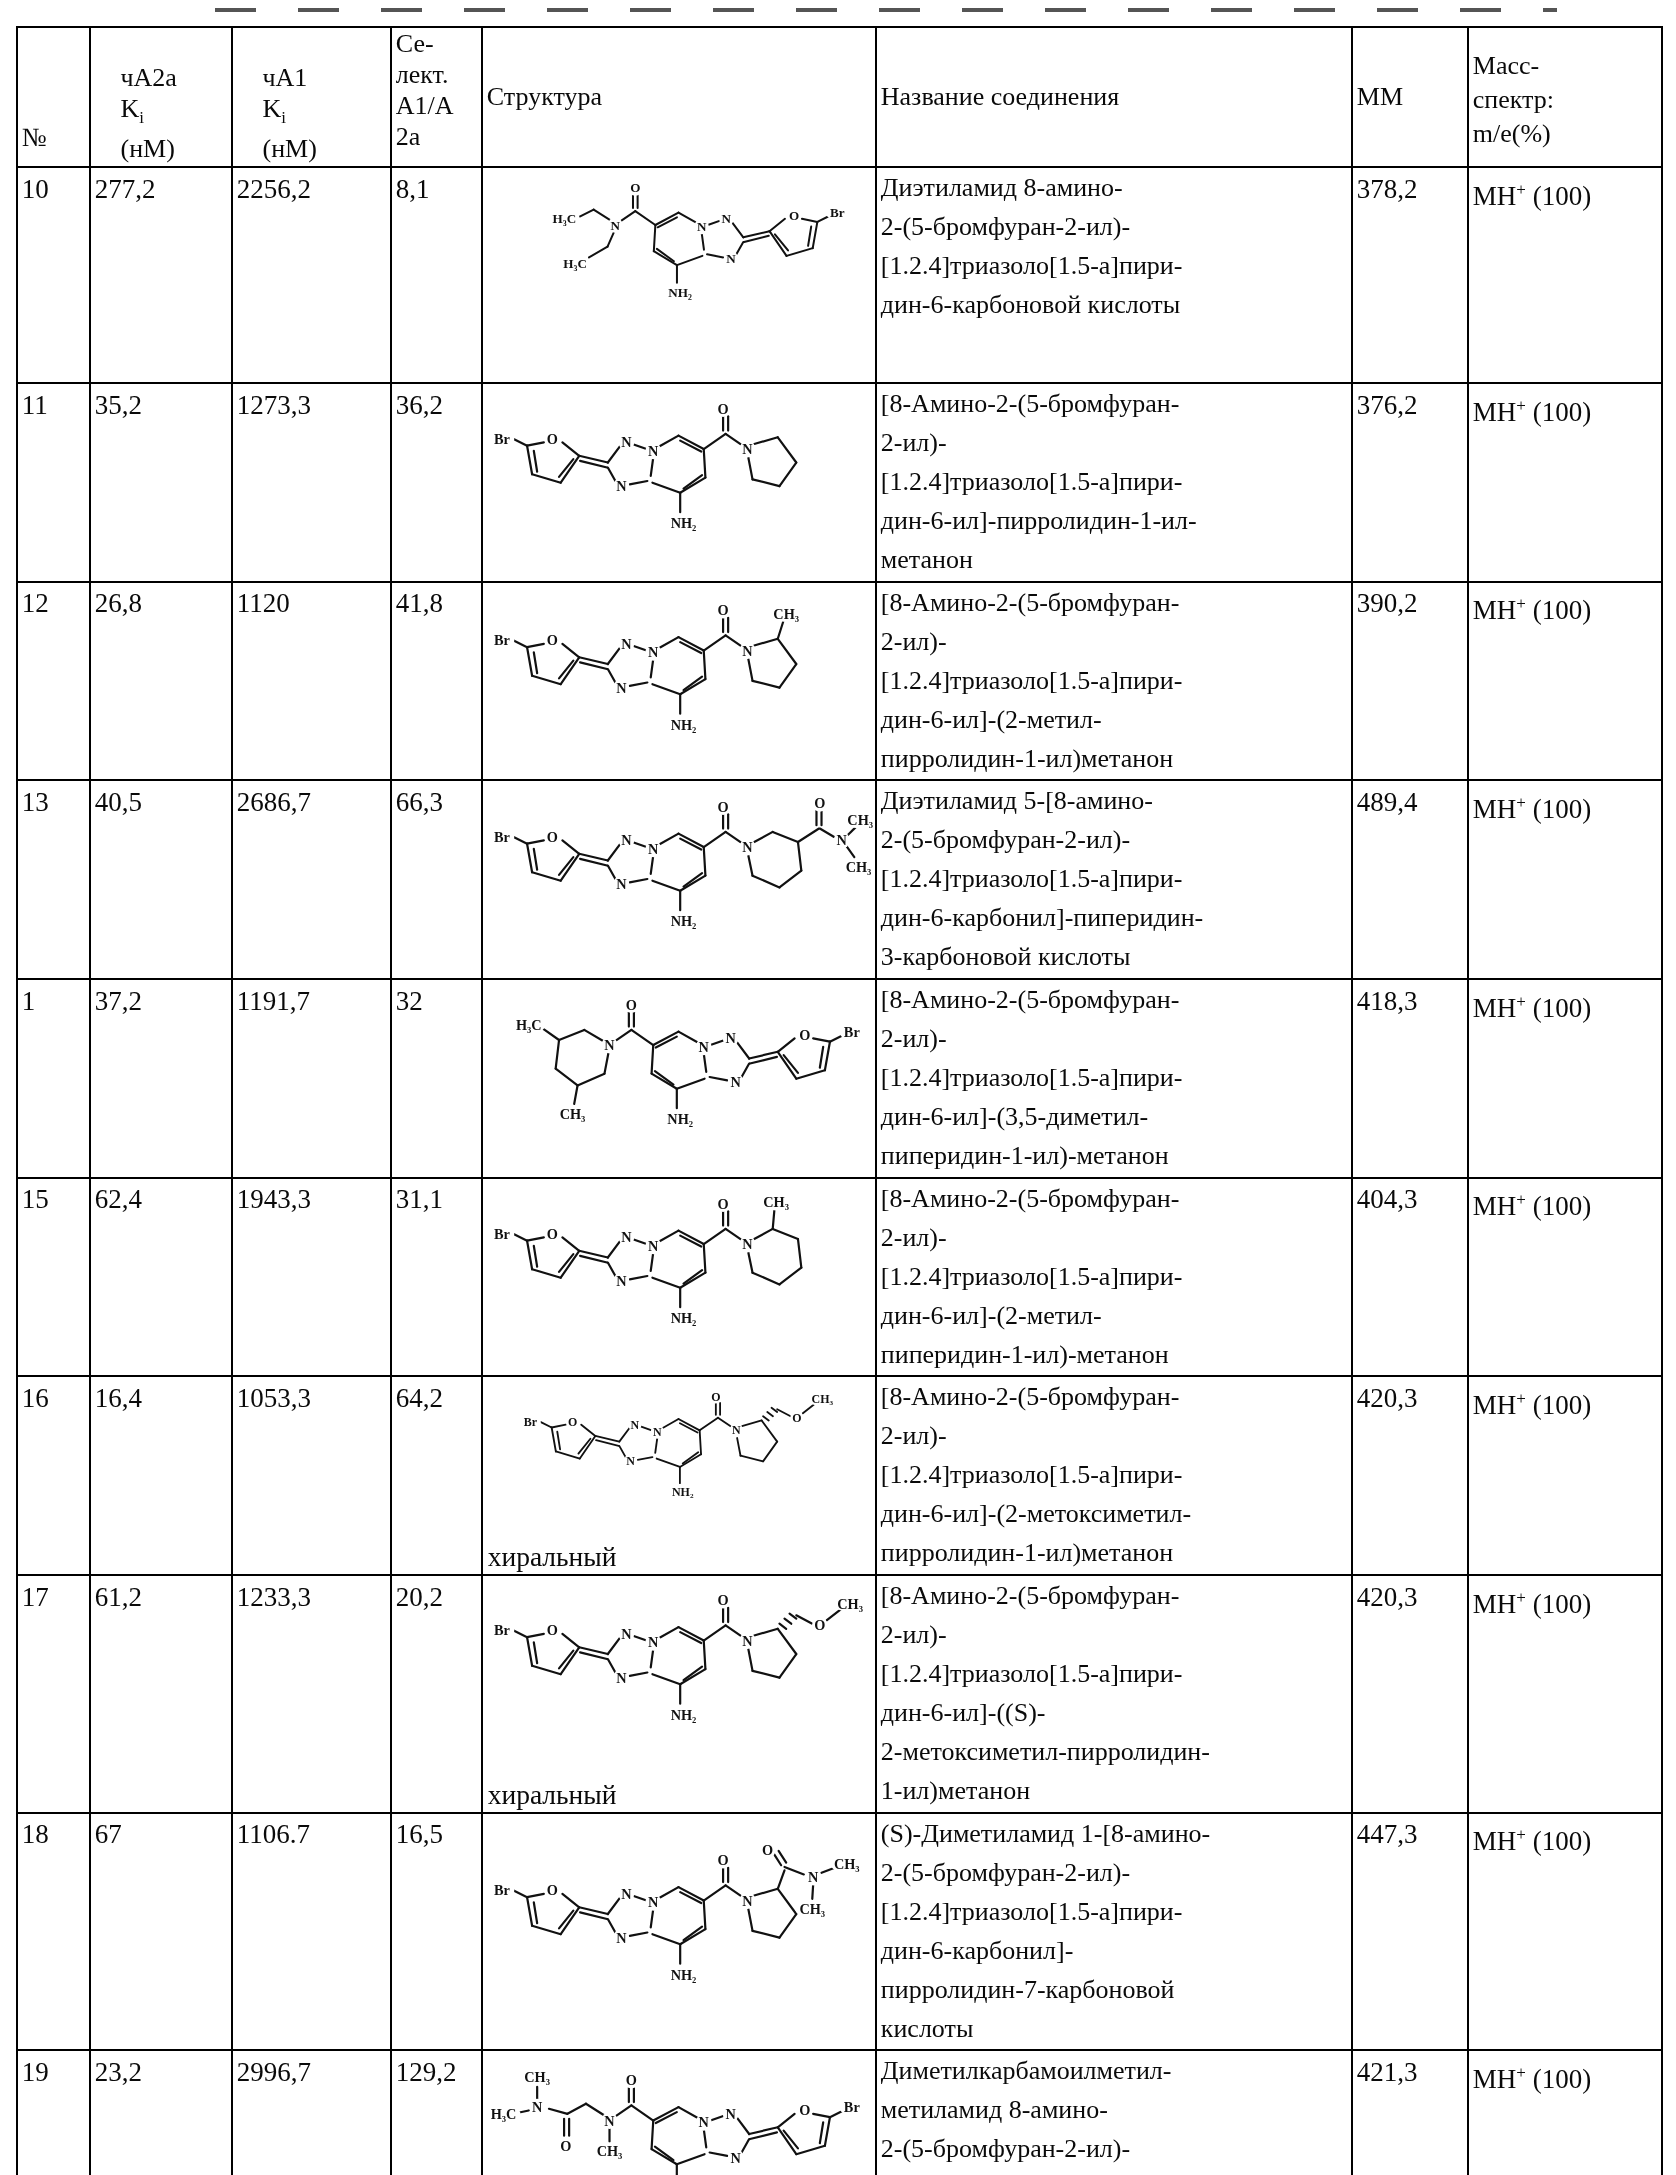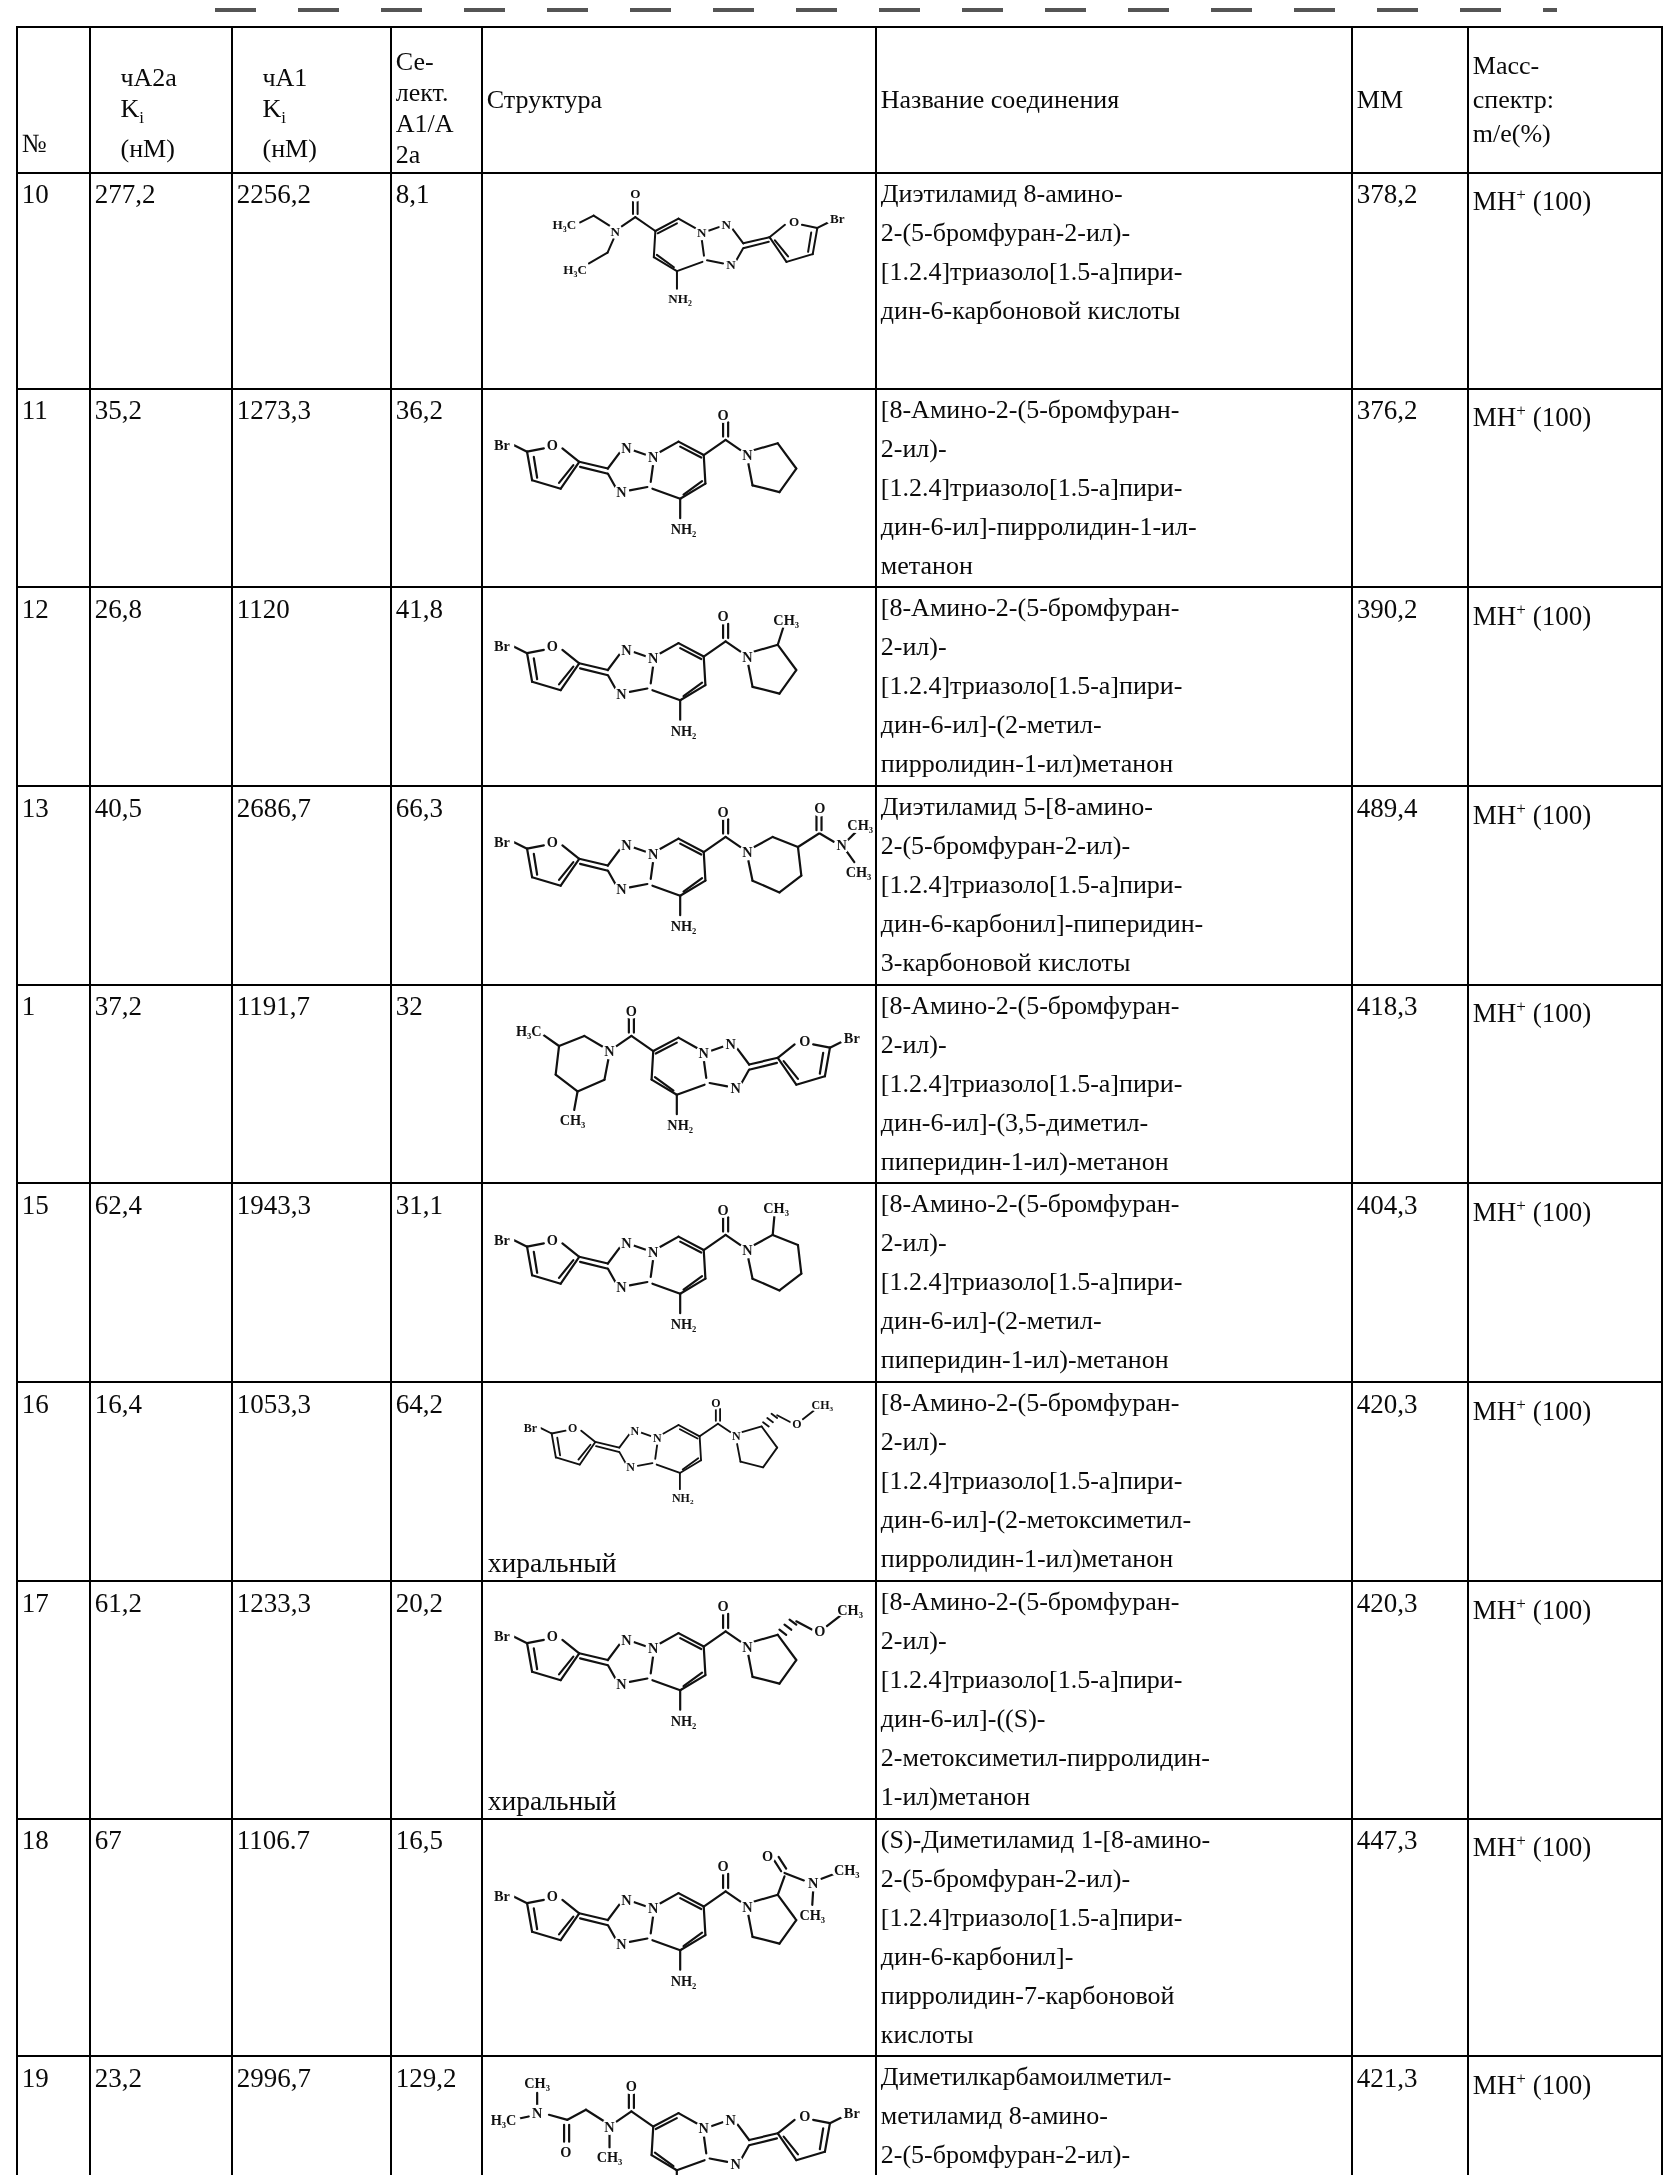--- a/index.html
+++ b/index.html
@@ -6,21 +6,21 @@
   body{width:1676px;height:2175px;position:relative;font-family:"Liberation Serif",serif;color:#0a0a0a;}
   .scan-dash{position:absolute;top:7.7px;left:215px;width:1342px;height:4.3px;
     background:repeating-linear-gradient(90deg,#1c1c1c 0 41px,transparent 41px 83px);opacity:.75;}
   table{position:absolute;left:15.5px;top:26px;border-collapse:collapse;table-layout:fixed;}
   td,th{border:2.6px solid #000;vertical-align:top;padding:1.7px 4.3px;font-size:26px;line-height:39px;
     font-weight:400;text-align:left;overflow:hidden;}
   th{font-weight:400;}
   .h-num{vertical-align:bottom;padding-bottom:8.6px;}
   .h-k div{line-height:31px;}
   .h-k{padding-top:34px;padding-left:30px;}
-  .h-sel{padding-top:18px;}
+  .h-sel{padding-top:0;}
   .h-sel div{line-height:31px;}
   .h-mid{vertical-align:middle;}
   .h-ms{padding-top:21px;}
   .h-ms div{line-height:34px;}
   sub{font-size:17px;}
   sup{font-size:17px;}
   .num-cell,.val-cell{font-size:27px;}
   .mm-cell{font-size:27px;}
   .ms-cell{font-size:27px;white-space:nowrap;}
   .ms-rest{margin-left:6.9px;}

